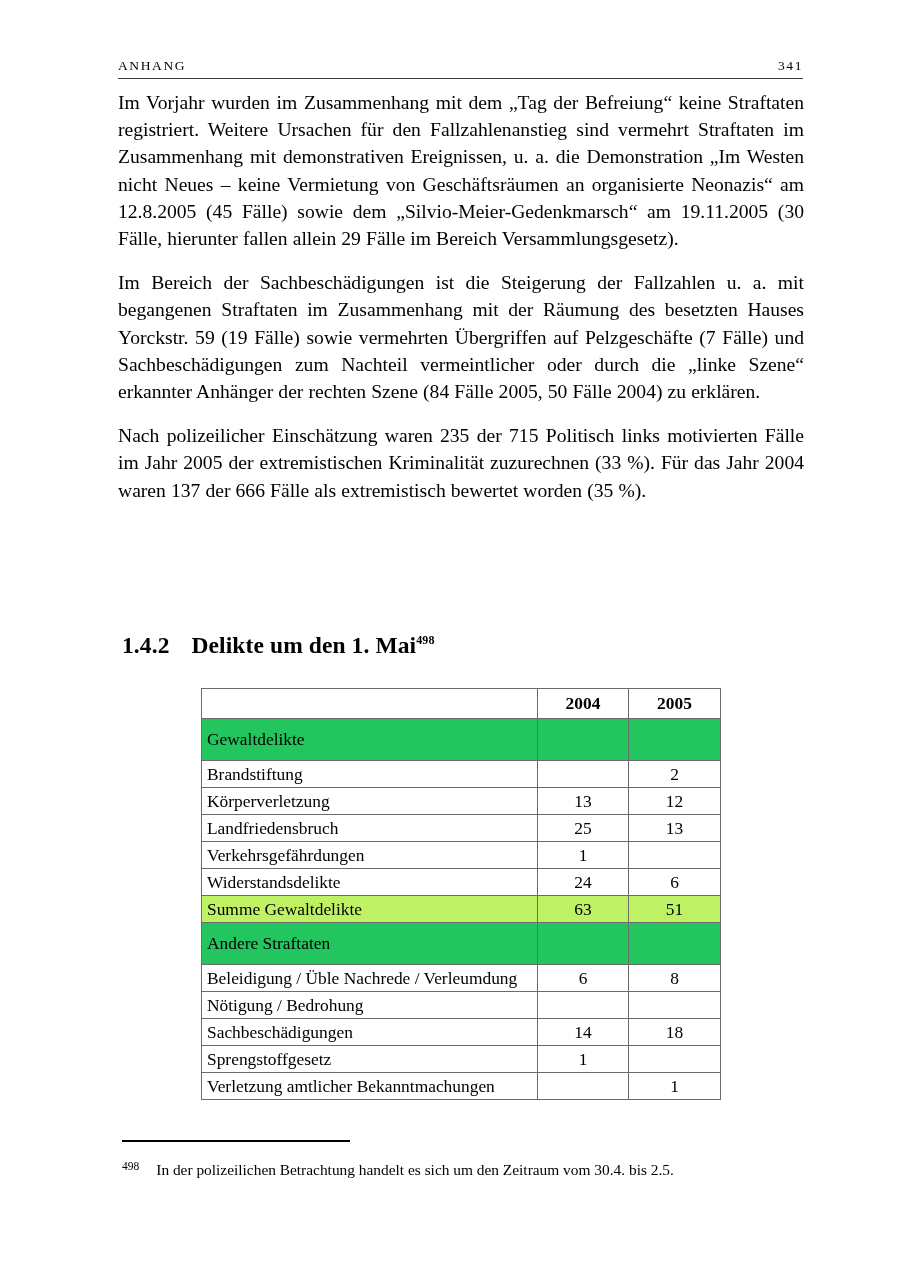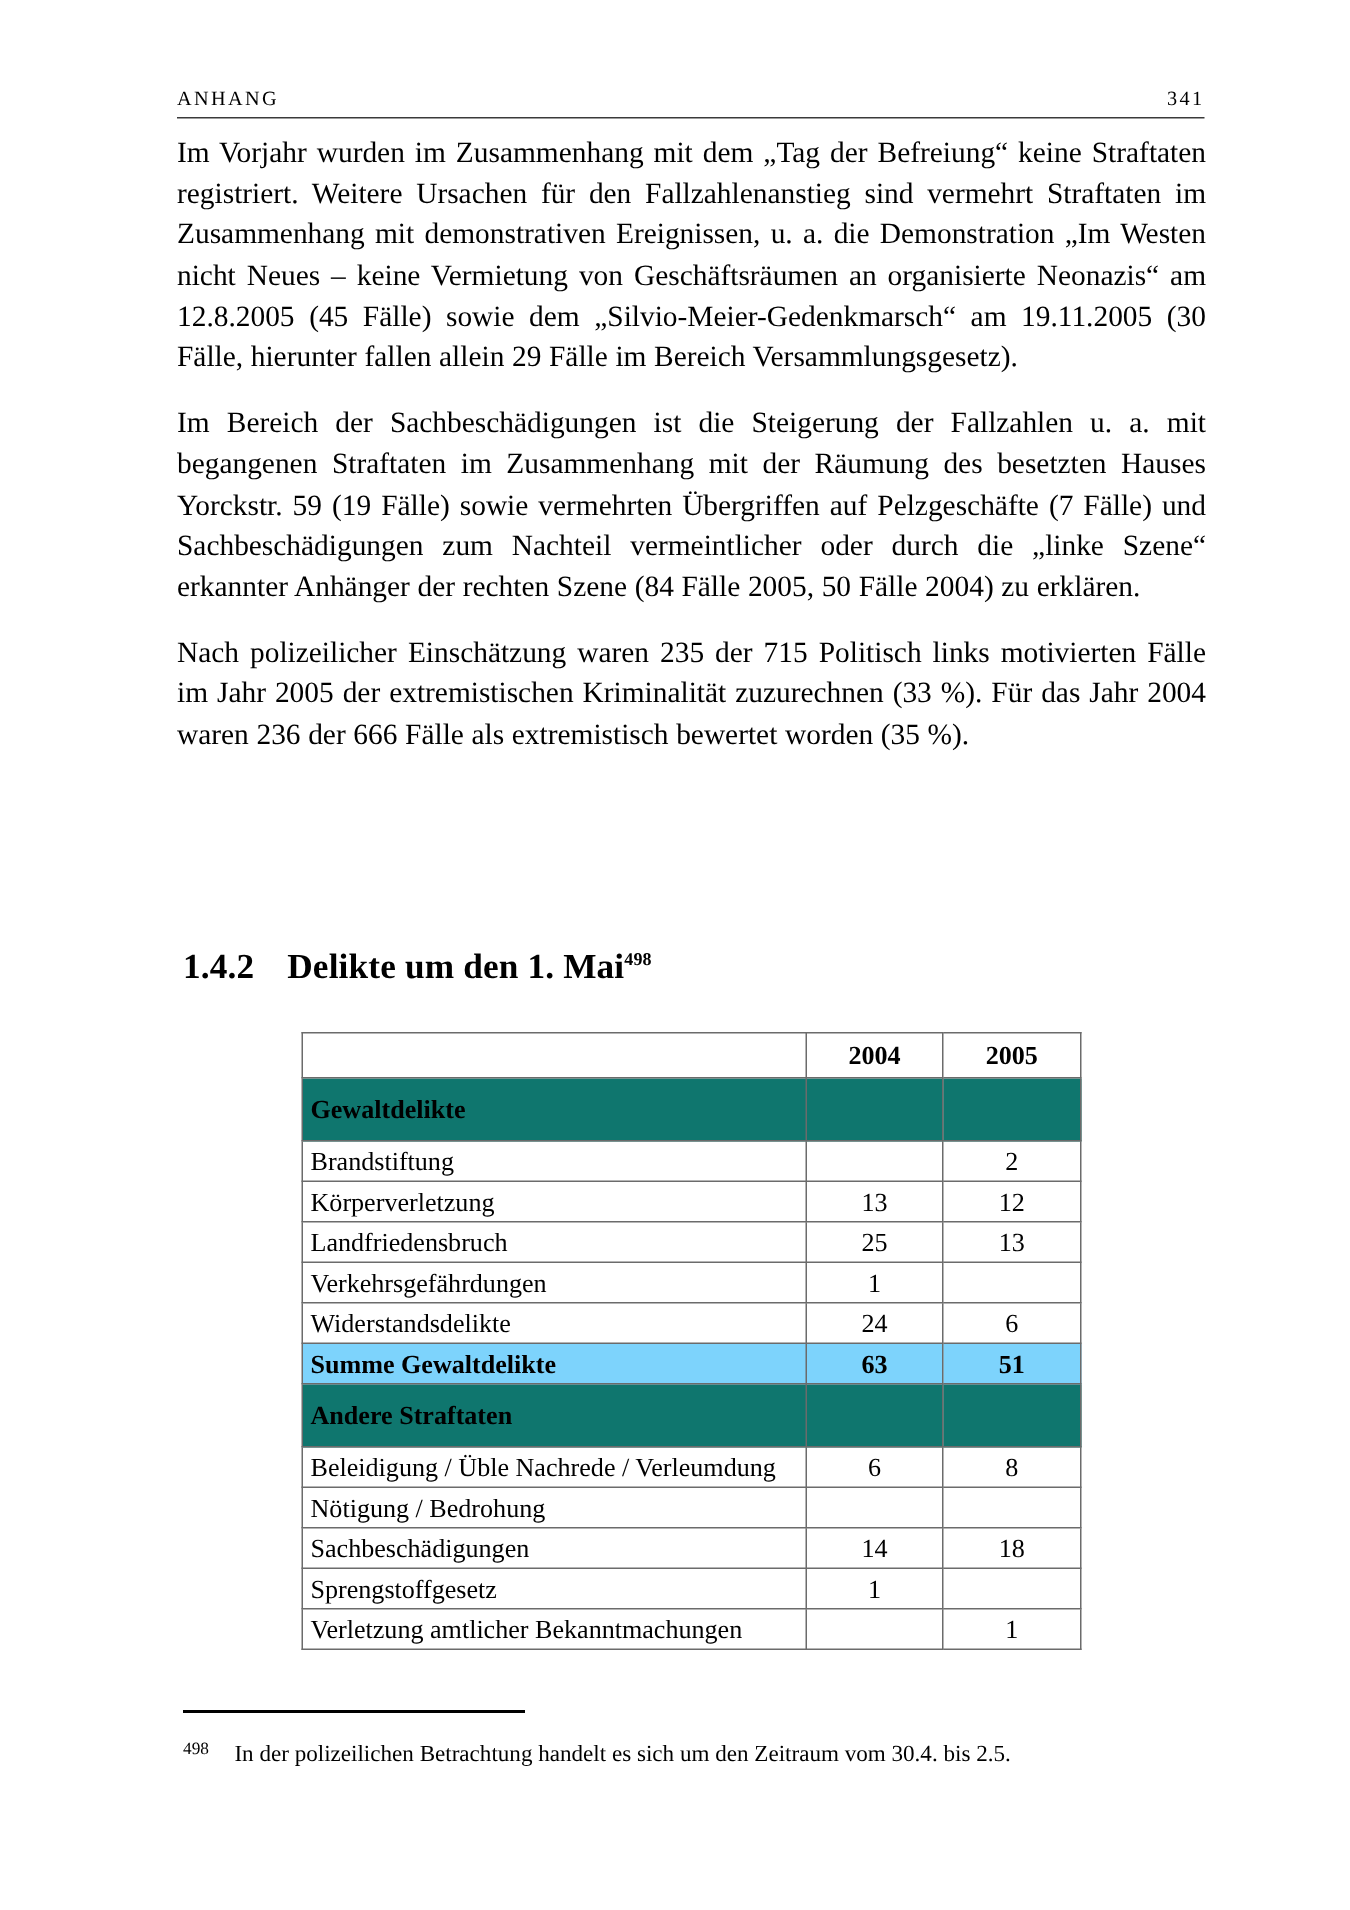--- a/index.html
+++ b/index.html
@@ -122,28 +122,28 @@
   }
   
   tr.hdr td { height: 30px; }
   tr.hdr td.year {
     text-align: center;
     font-weight: bold;
     font-size: 17.4px;
   }
   
   tr.group td {
-    background: #0f766e;
-    font-weight: bold;
+    background: #22c55e;
+    font-weight: normal;
     height: 42px;
   }
   
   tr.sum td {
-    background: #7dd3fc;
-    font-weight: bold;
+    background: #bef264;
+    font-weight: normal;
   }
   
   table.deliktetable { outline: none; }
 
   
   .footnote-rule {
     position: absolute;
     left: 122px;
     top: 1140px;
     width: 228px;
@@ -176,21 +176,21 @@
 <div class="page">
 
   <div class="runhead">
     <div class="runhead-left">ANHANG</div>
     <div class="runhead-right">341</div>
   </div>
 
   <div class="content">
     <p class="para">Im Vorjahr wurden im Zusammenhang mit dem „Tag der Befreiung“ keine Straftaten registriert. Weitere Ursachen für den Fallzahlenanstieg sind vermehrt Straftaten im Zusammenhang mit demonstrativen Ereignissen, u. a. die Demonstration „Im Westen nicht Neues – keine Vermietung von Geschäftsräumen an organisierte Neonazis“ am 12.8.2005 (45 Fälle) sowie dem „Silvio-Meier-Gedenkmarsch“ am 19.11.2005 (30 Fälle, hierunter fallen allein 29 Fälle im Bereich Versammlungsgesetz).</p>
     <p class="para">Im Bereich der Sachbeschädigungen ist die Steigerung der Fallzahlen u. a. mit begangenen Straftaten im Zusammenhang mit der Räumung des besetzten Hauses Yorckstr. 59 (19 Fälle) sowie vermehrten Übergriffen auf Pelzgeschäfte (7 Fälle) und Sachbeschädigungen zum Nachteil vermeintlicher oder durch die „linke Szene“ erkannter Anhänger der rechten Szene (84 Fälle 2005, 50 Fälle 2004) zu erklären.</p>
-    <p class="para">Nach polizeilicher Einschätzung waren 235 der 715 Politisch links motivierten Fälle im Jahr 2005 der extremistischen Kriminalität zuzurechnen (33 %). Für das Jahr 2004 waren 236 der 666 Fälle als extremistisch bewertet worden (35 %).</p>
+    <p class="para">Nach polizeilicher Einschätzung waren 235 der 715 Politisch links motivierten Fälle im Jahr 2005 der extremistischen Kriminalität zuzurechnen (33 %). Für das Jahr 2004 waren 137 der 666 Fälle als extremistisch bewertet worden (35 %).</p>
   </div>
 
   <div class="section-heading">
     <span class="num">1.4.2</span><span>Delikte um den 1. Mai</span><sup>498</sup>
   </div>
 
   <div class="tablewrap">
     <table class="deliktetable">
       <colgroup>
         <col class="c-label">

